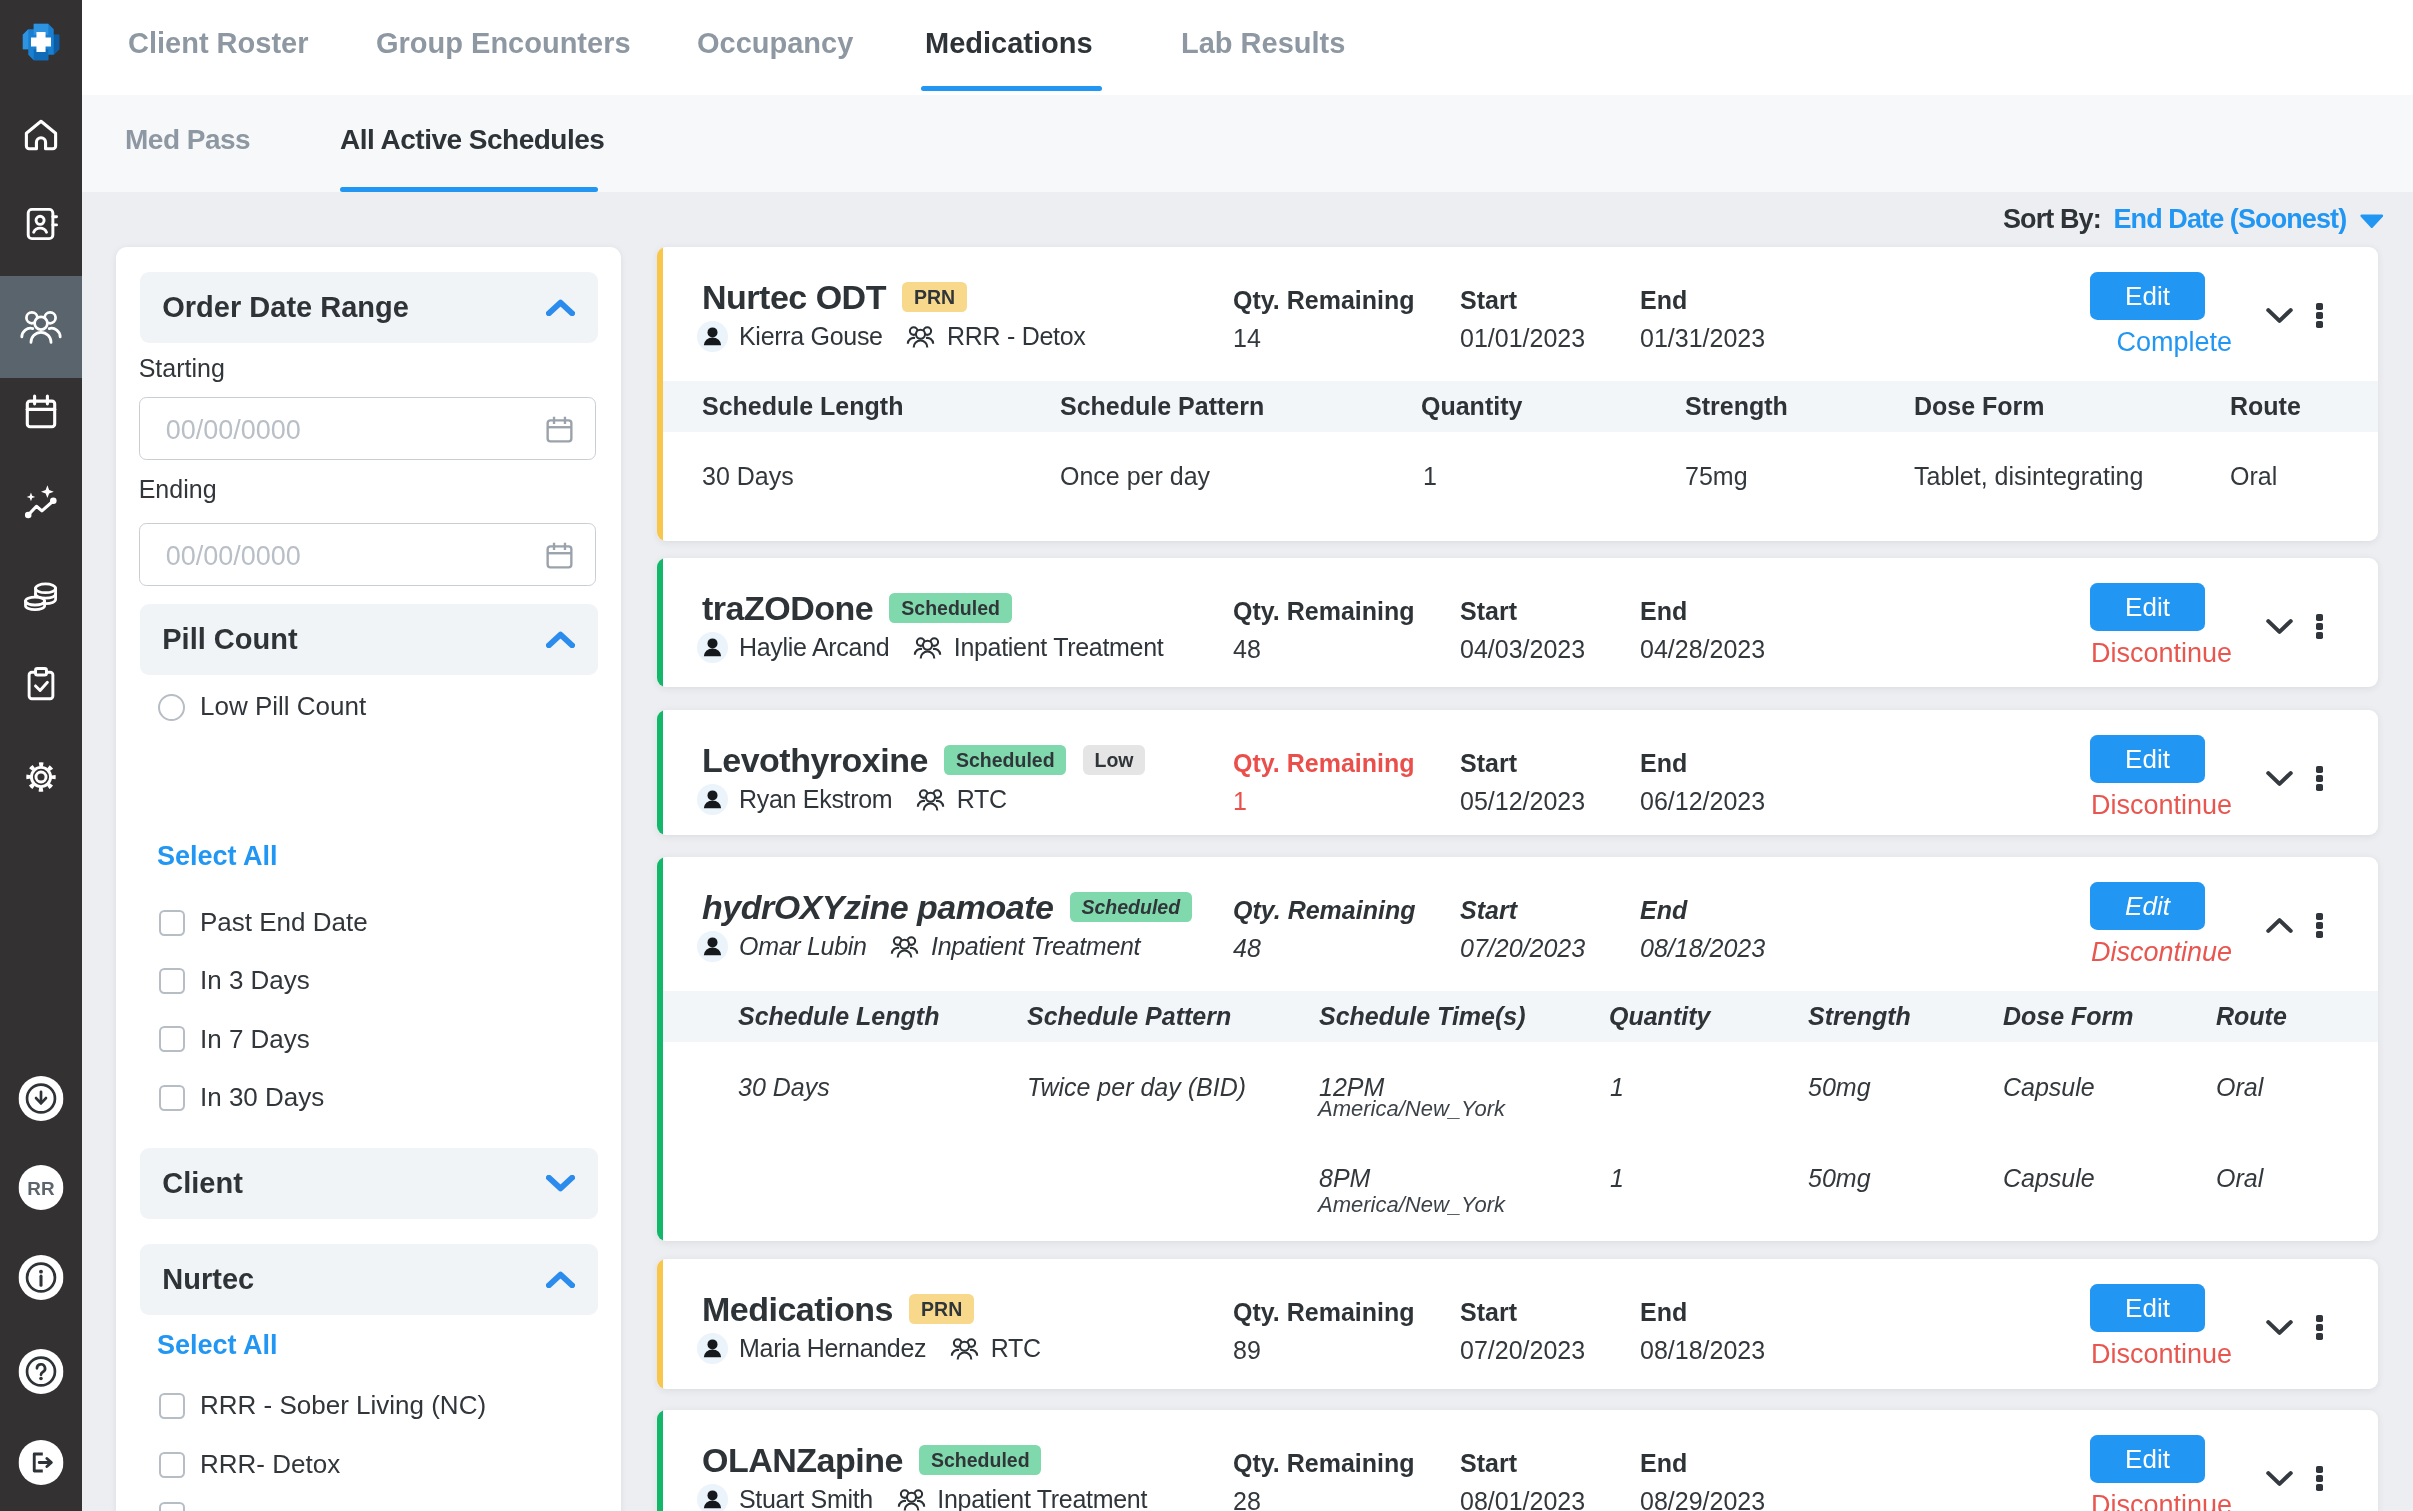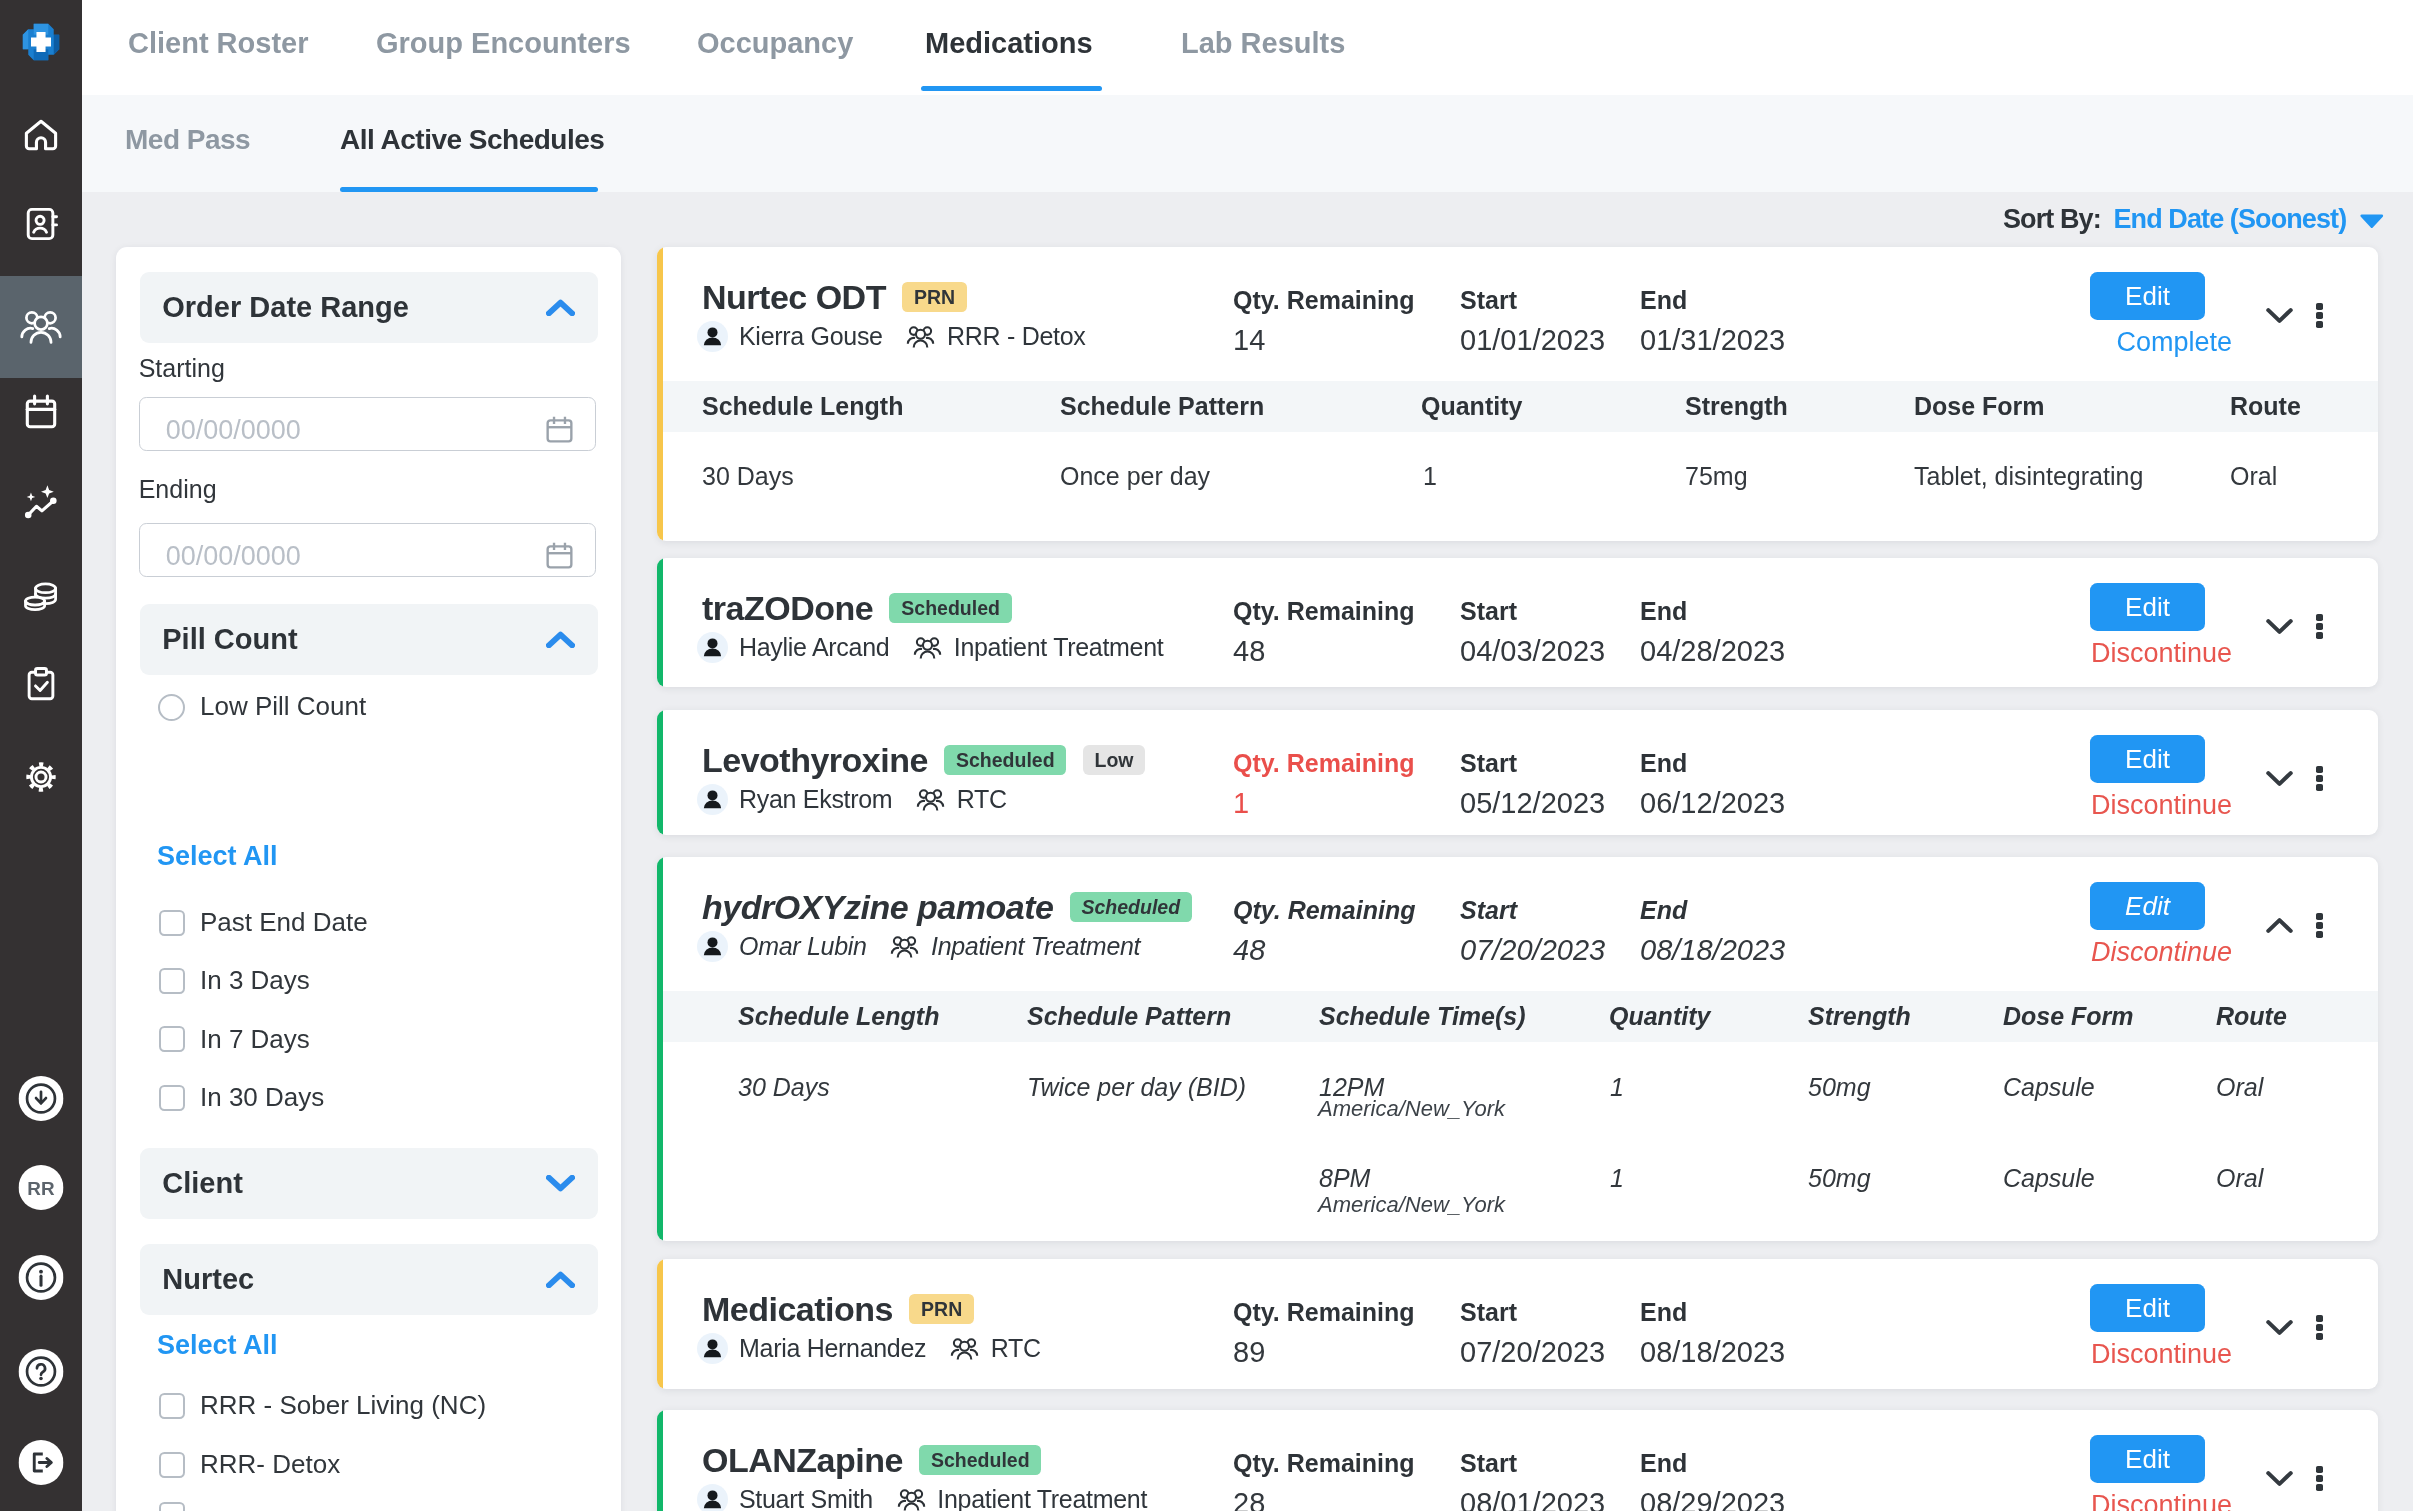--- a/index.html
+++ b/index.html
@@ -26,41 +26,41 @@
 #sortrow { position:absolute; right:29px; top:204px; height:31px; white-space:nowrap; letter-spacing:-0.9px; }
 #sortrow .lbl { font-size:27px; font-weight:bold; color:#2e3338; }
 #sortrow .val { font-size:27px; font-weight:bold; color:#2196f3; margin-left:12.7px; }
 
 
 #panel { position:absolute; left:116px; top:247px; width:505px; height:1296px; background:#fff; border-radius:11px; box-shadow:0 1.8px 7.3px rgba(25,35,50,0.07); }
 .fbox { position:absolute; left:23.6px; width:458px; height:71px; background:#f1f4f6; border-radius:9px; }
 .fbox .t { position:absolute; left:22.7px; top:21px; font-size:29px; font-weight:bold; line-height:1; }
 .fbox svg { position:absolute; right:22.7px; top:27px; }
 .flabel { position:absolute; left:22.7px; font-size:25px; line-height:1; color:#31363b; }
-.finput { position:absolute; left:22.7px; width:457px; height:54px; border:1.8px solid #c9ced5; border-radius:7.3px; background:#fff; }
+.finput { position:absolute; left:22.7px; width:457px; height:63px; border:1.8px solid #c9ced5; border-radius:7.3px; background:#fff; }
 .finput .ph { position:absolute; left:26px; top:19px; font-size:27px; color:#b9bfc7; line-height:1; }
 .finput svg { position:absolute; right:20px; top:16.3px; }
 .blink { position:absolute; left:41px; font-size:27px; font-weight:bold; color:#2196f3; line-height:1; }
 .cb { position:absolute; left:43px; width:26px; height:26px; border:2.3px solid #b6bdc5; border-radius:5.4px; background:#fff; }
 .cblbl { position:absolute; left:84px; font-size:26px; color:#31363b; line-height:1; white-space:nowrap; }
 .radio { position:absolute; left:42px; width:27px; height:27px; border:2.3px solid #b6bdc5; border-radius:50%; background:#fff; }
 
 
 .card { position:absolute; left:657px; width:1721px; background:#fff; border-radius:9px; box-shadow:0 1.8px 7.3px rgba(25,35,50,0.08); overflow:hidden; }
 .card .strip { position:absolute; left:0; top:0; width:6.3px; height:100%; }
 .strip.y { background:#f7c64b; } .strip.g { background:#12b76a; }
 .trow { position:absolute; left:45px; top:30px; height:40px; display:flex; align-items:center; gap:16.3px; white-space:nowrap; }
 .trow .tt { font-size:34px; font-weight:bold; color:#2e3338; line-height:1; letter-spacing:-0.5px; }
 .badge { height:30px; line-height:30px; padding:0 11.8px; border-radius:5.4px; font-size:19.5px; font-weight:bold; color:#303539; }
 .badge.prn { background:#f8d98b; }
 .badge.sch { background:#80d9ac; }
 .badge.low { background:#e5e5e5;border-radius:6px; }
 .whorow { position:absolute; left:40px; top:74px; height:31px; display:flex; align-items:center; white-space:nowrap; font-size:25px; color:#2f353b; letter-spacing:-0.3px; }
 .clabel { position:absolute; top:41px; font-size:25px; font-weight:bold; color:#2e3338; line-height:1; white-space:nowrap; }
-.cval { position:absolute; top:79px; font-size:29px; color:#33383d; line-height:1; white-space:nowrap; }
+.cval { position:absolute; top:79px; font-size:25px; color:#33383d; line-height:1; white-space:nowrap; }
 .red { color:#ea4f4b !important; }
 .editbtn { position:absolute; left:1433px; top:25px; width:115px; height:48px; border-radius:7.3px; background:#2196f3; color:#fff; font-size:26px; text-align:center; line-height:48px; }
 .clink { position:absolute; left:1406px; top:82px; width:169px; text-align:right; font-size:27px; line-height:1; }
 .clink.b { color:#2196f3; } .clink.r { color:#e8564f; }
 .chev { position:absolute; left:1608px; top:60px; }
 .kebab { position:absolute; left:1659px; width:7.3px; height:7.3px; background:#2f353a; border-radius:1.8px; }
 .band { position:absolute; left:6.3px; top:134px; width:1715px; height:51px; background:#f3f6f8; }
 .th { position:absolute; top:147px; font-size:25px; font-weight:bold; color:#2e3338; line-height:1; white-space:nowrap; }
 .td { position:absolute; font-size:25px; color:#33383d; line-height:1; white-space:nowrap; }
 .tz { position:absolute; font-size:22px; color:#3c4248; line-height:1; white-space:nowrap; }

